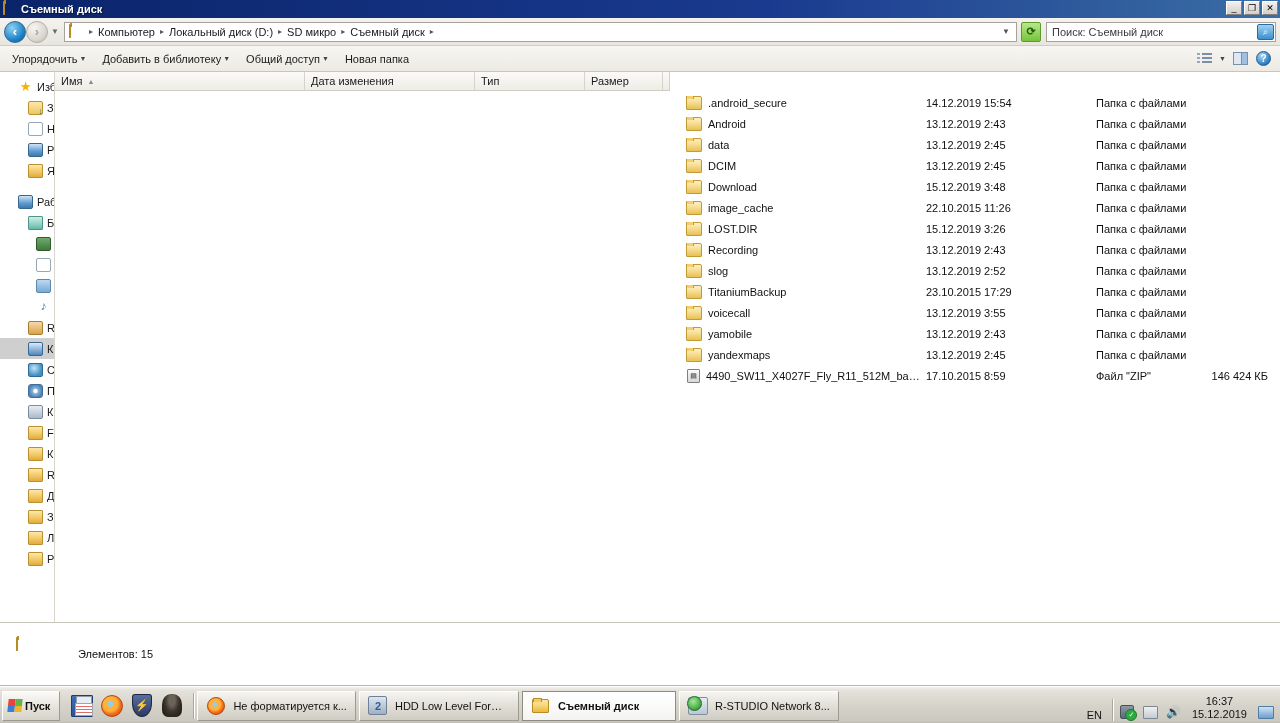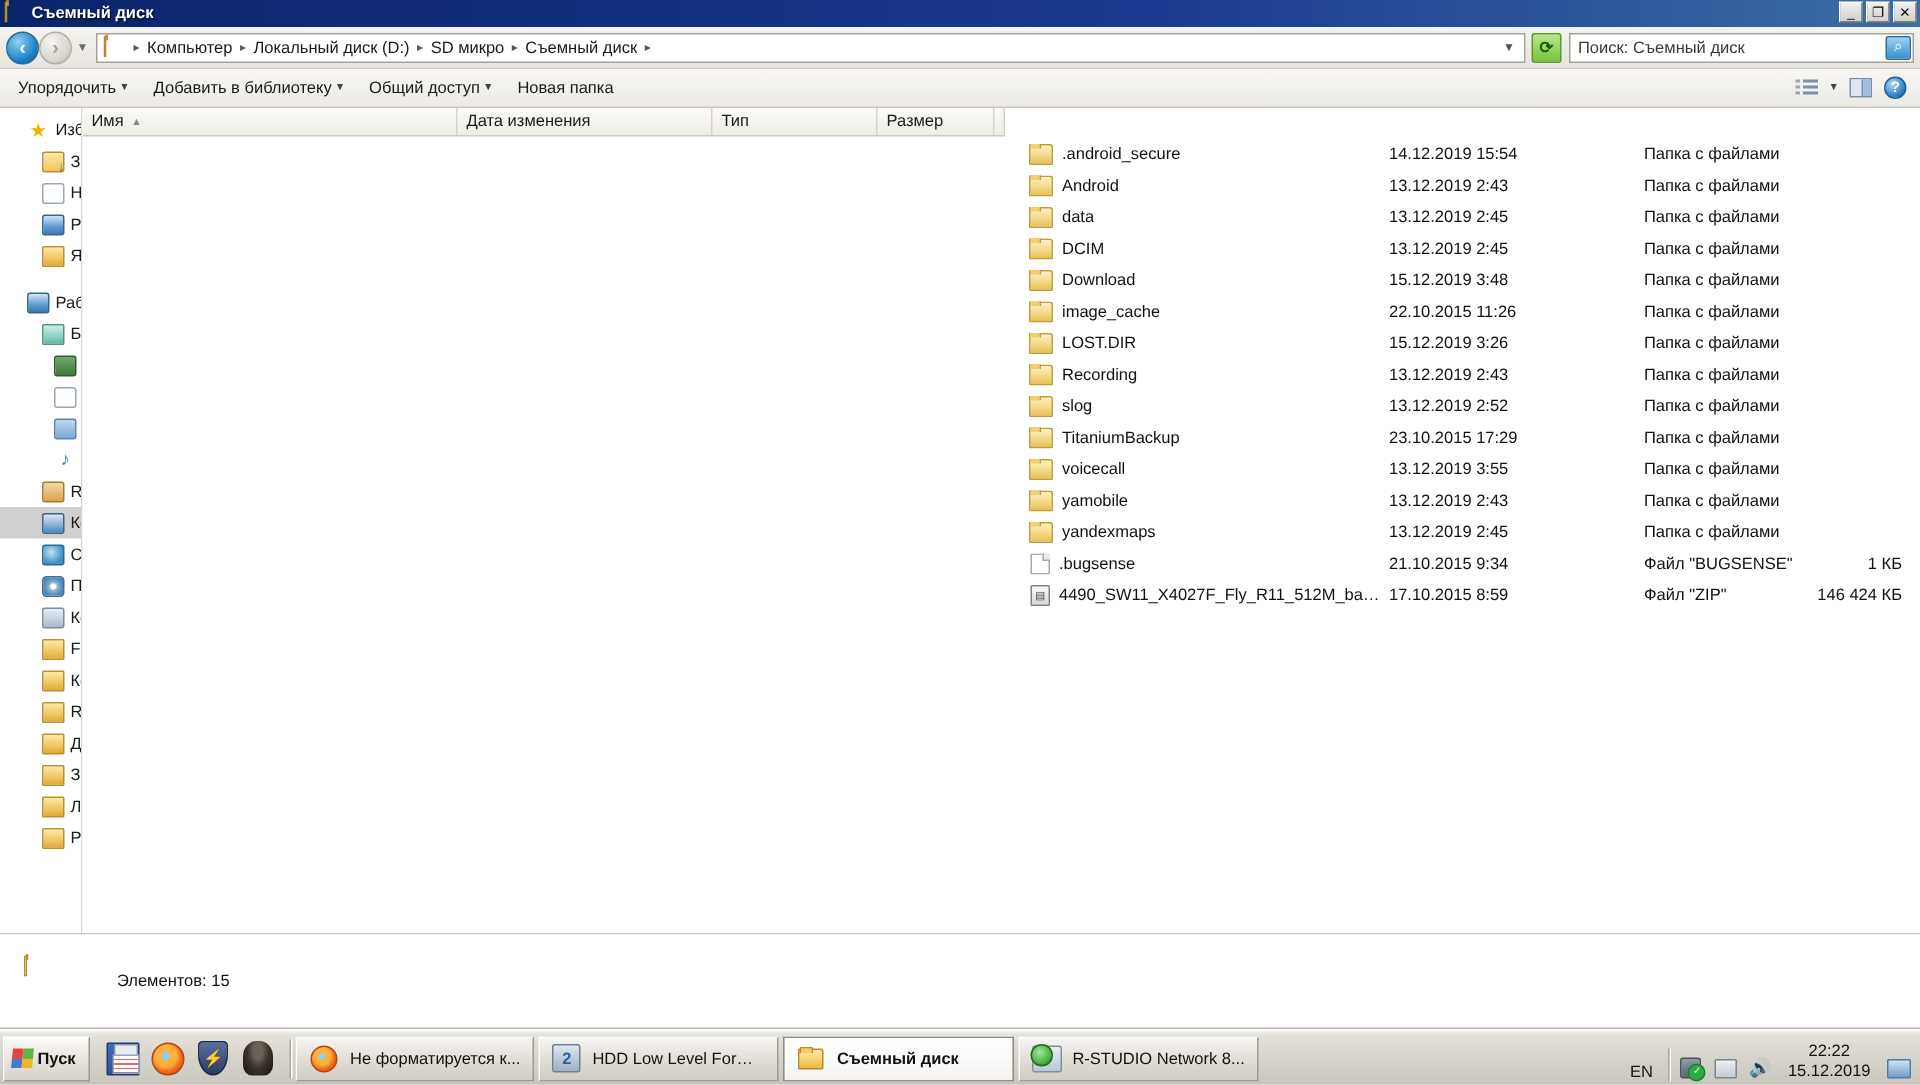--- a/index.html
+++ b/index.html
@@ -698,29 +698,20 @@
           <div class="f-name">
             <span class="fi fi-folder"></span>
             <span class="lbl">yandexmaps</span>
           </div>
           <div class="f-date">13.12.2019 2:45</div>
           <div class="f-type">Папка с файлами</div>
           <div class="f-size"></div>
         </div>
         <div class="frow">
           <div class="f-name">
-            <span class="fi fi-file"></span>
-            <span class="lbl">.bugsense</span>
-          </div>
-          <div class="f-date">21.10.2015 9:34</div>
-          <div class="f-type">Файл "BUGSENSE"</div>
-          <div class="f-size">1 КБ</div>
-        </div>
-        <div class="frow">
-          <div class="f-name">
             <span class="fi fi-zip">▤</span>
             <span class="lbl">4490_SW11_X4027F_Fly_R11_512M_band1...</span>
           </div>
           <div class="f-date">17.10.2015 8:59</div>
           <div class="f-type">Файл "ZIP"</div>
           <div class="f-size">146 424 КБ</div>
         </div>
       </div>
   </div>
 </div>
@@ -789,20 +780,20 @@
     <span class="lang">EN</span>
     <span class="tray-sep"></span>
     <span class="tray-ico">
         <span class="ico-usb"></span>
       </span>
     <span class="tray-ico">
         <span class="ico-net"></span>
       </span>
     <span class="tray-ico ico-spk">🔊</span>
     <div id="clock">
-      <div>22:22</div>
+      <div>16:37</div>
       <div>15.12.2019</div>
     </div>
     <span class="tray-ico">
         <span class="ico-showdesk"></span>
       </span>
   </div>
 </div>
 
 </body></html>

